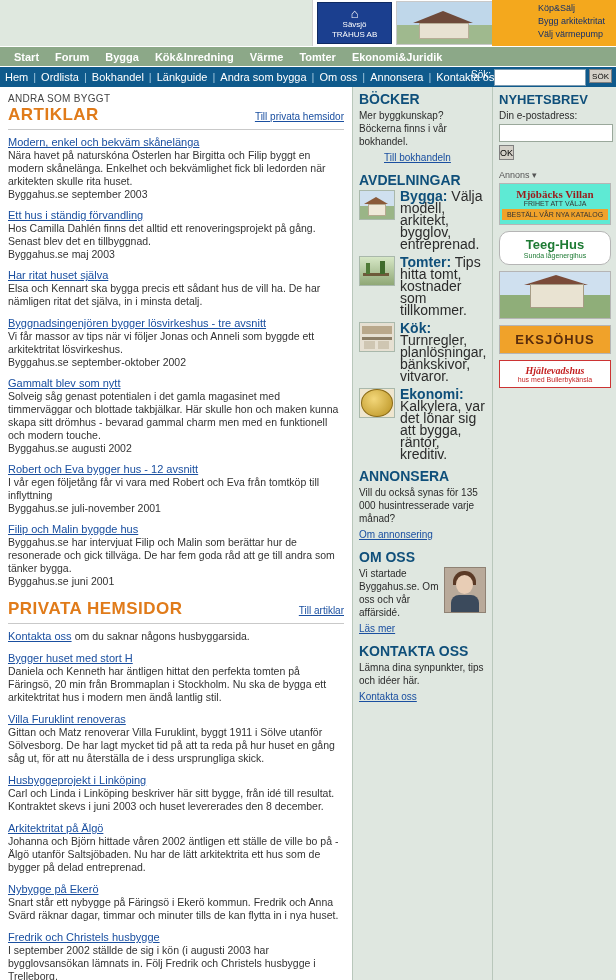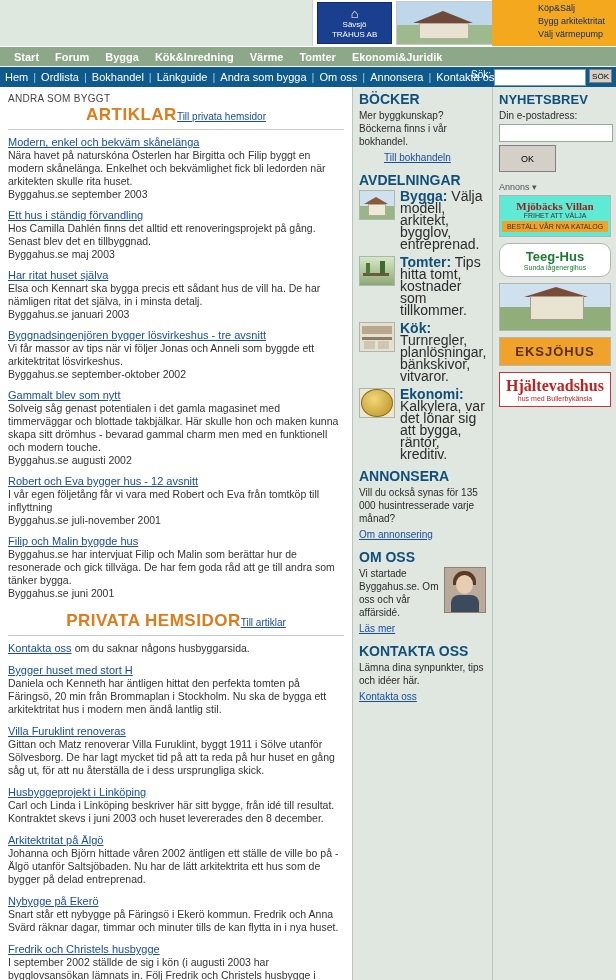--- a/index.html
+++ b/index.html
@@ -42,59 +42,59 @@
   .searchbox .gobtn{font-size:8px;background:#d4d0c8;border:1px solid #808080;padding:0 2px;height:14px;line-height:13px;}
 
   
   .cols{display:flex;align-items:stretch;}
   .colA{width:352px;padding:6px 8px 10px 8px;box-sizing:border-box;background:#ffffff;}
   .colB{width:140px;padding:6px 6px 10px 6px;box-sizing:border-box;background:#dfe7e0;border-left:1px solid #b9c7bb;}
   .colC{width:124px;padding:6px 6px 10px 6px;box-sizing:border-box;background:#dfe7e0;border-left:1px solid #b9c7bb;}
 
   .kicker{font-size:10px;color:#444;letter-spacing:.3px;margin-bottom:1px;}
   h1.sect{font-size:17px;color:#e07b1a;margin:0 0 2px 0;font-weight:bold;letter-spacing:.5px;}
-  .hdrrow{display:flex;justify-content:center;align-items:baseline;border-bottom:1px solid #c9c9c9;padding-bottom:2px;margin-bottom:6px;}
+  .hdrrow{display:flex;justify-content:space-between;align-items:baseline;border-bottom:1px solid #c9c9c9;padding-bottom:2px;margin-bottom:6px;}
   .hdrrow a{font-size:10px;}
   .entry{margin-bottom:9px;}
   .entry .t{font-size:11px;color:#1a4fa0;text-decoration:underline;display:block;margin-bottom:1px;}
   .entry .d{font-size:10.5px;line-height:13px;color:#333;}
   .entry .m{font-size:10.5px;color:#333;}
 
   
   .boxhead{font-size:14px;font-weight:bold;color:#0f4f7a;margin:0 0 3px 0;}
   .boxhead.small{font-size:13px;}
   .box{margin-bottom:10px;font-size:10px;line-height:13px;color:#2b2b2b;}
   .box a{font-size:10px;}
   .avd-item{display:flex;margin-bottom:6px;}
   .avd-thumb{width:34px;height:28px;margin-right:5px;flex:none;border:1px solid #a9b8ab;background:#c9d6c3;position:relative;overflow:hidden;}
   .avd-thumb i{position:absolute;display:block;}
   .avd-txt{font-size:14px;line-height:12px;}
   .avd-txt b{color:#0f4f7a;}
 
   
   .nl-label{font-size:10px;margin-bottom:2px;}
   .nl-input{width:108px;height:14px;border:1px solid #9aa89b;font-size:10px;}
-  .nl-btn{margin-top:3px;font-size:9px;background:#d4d0c8;border:1px solid #808080;padding:0 21px;height:27px;}
+  .nl-btn{margin-top:3px;font-size:9px;background:#d4d0c8;border:1px solid #808080;padding:0 0;height:15px;}
   .annons-label{font-size:9px;color:#555;margin:6px 0 3px 0;}
   .ad{width:112px;margin-bottom:6px;border:1px solid #b5b5b5;background:#ffffff;box-sizing:border-box;}
   .ad .l1{font-size:11px;font-weight:bold;text-align:center;}
   .ad .l2{font-size:7px;text-align:center;}
   .ad1{padding:4px 2px;background:#5eead4;}
   .ad1 .l1{color:#9b1b1b;font-family:"Liberation Serif",serif;}
   .ad1 .l2{color:#333;}
   .ad2{padding:5px 2px;background:#ffffff;border-radius:10px;}
   .ad2 .l1{color:#1d7a33;font-size:13px;}
   .ad2 .l2{color:#1d7a33;}
   .adphoto{height:46px;background:linear-gradient(#cfe0ef 0 50%,#8fae79 50% 100%);position:relative;}
   .adphoto .h{position:absolute;left:30px;top:12px;width:52px;height:22px;background:#e9e3d2;border:1px solid #a79c85;}
   .adphoto .r{position:absolute;left:24px;top:3px;width:0;height:0;border-left:32px solid transparent;border-right:32px solid transparent;border-bottom:10px solid #7a4b39;}
   .ad3{padding:6px 2px;background:#f0a22a;}
   .ad3 .l1{color:#5a2d0c;font-size:13px;letter-spacing:1px;}
   .ad4{padding:4px 2px;background:#ffffff;border:1px solid #c33;}
-  .ad4 .l1{color:#c31f1f;font-family:"Liberation Serif",serif;font-size:16px;}
+  .ad4 .l1{color:#c31f1f;font-family:"Liberation Serif",serif;font-size:10px;font-style:italic;}
   .ad4 .l2{color:#c31f1f;}
 
   .portrait{width:40px;height:44px;float:right;margin:0 0 3px 4px;background:#b9aa9a;border:1px solid #8f8274;position:relative;overflow:hidden;}
   .portrait .face{position:absolute;left:11px;top:7px;width:17px;height:19px;border-radius:50%;background:#e8cdb5;}
   .portrait .hair{position:absolute;left:8px;top:3px;width:23px;height:14px;border-radius:11px 11px 0 0;background:#5b3a26;}
   .portrait .body{position:absolute;left:6px;top:27px;width:28px;height:17px;border-radius:8px 8px 0 0;background:#3b4a5c;}
   .coin{width:30px;height:26px;border-radius:50%;background:radial-gradient(circle at 40% 35%,#f3d77a,#b8901f);border:1px solid #8a6a14;}
 </style>
 </head>
 <body>
@@ -171,21 +171,20 @@
         <div class="m">Byggahus.se september 2003</div>
       </div>
       <div class="entry">
         <a class="t">Ett hus i ständig förvandling</a>
         <div class="d">Hos Camilla Dahlén finns det alltid ett renoveringsprojekt på gång. Senast blev det en tillbyggnad.</div>
         <div class="m">Byggahus.se maj 2003</div>
       </div>
       <div class="entry">
         <a class="t">Har ritat huset själva</a>
         <div class="d">Elsa och Kennart ska bygga precis ett sådant hus de vill ha. De har nämligen ritat det själva, in i minsta detalj.</div>
-        <div class="m">Byggahus.se januari 2003</div>
       </div>
       <div class="entry">
         <a class="t">Byggnadsingenjören bygger lösvirkeshus - tre avsnitt</a>
         <div class="d">Vi får massor av tips när vi följer Jonas och Anneli som byggde ett arkitektritat lösvirkeshus.</div>
         <div class="m">Byggahus.se september-oktober 2002</div>
       </div>
       <div class="entry">
         <a class="t">Gammalt blev som nytt</a>
         <div class="d">Solveig såg genast potentialen i det gamla magasinet med timmerväggar och blottade takbjälkar. Här skulle hon och maken kunna skapa sitt drömhus - bevarad gammal charm men med en funktionell och modern touche.</div>
         <div class="m">Byggahus.se augusti 2002</div>

